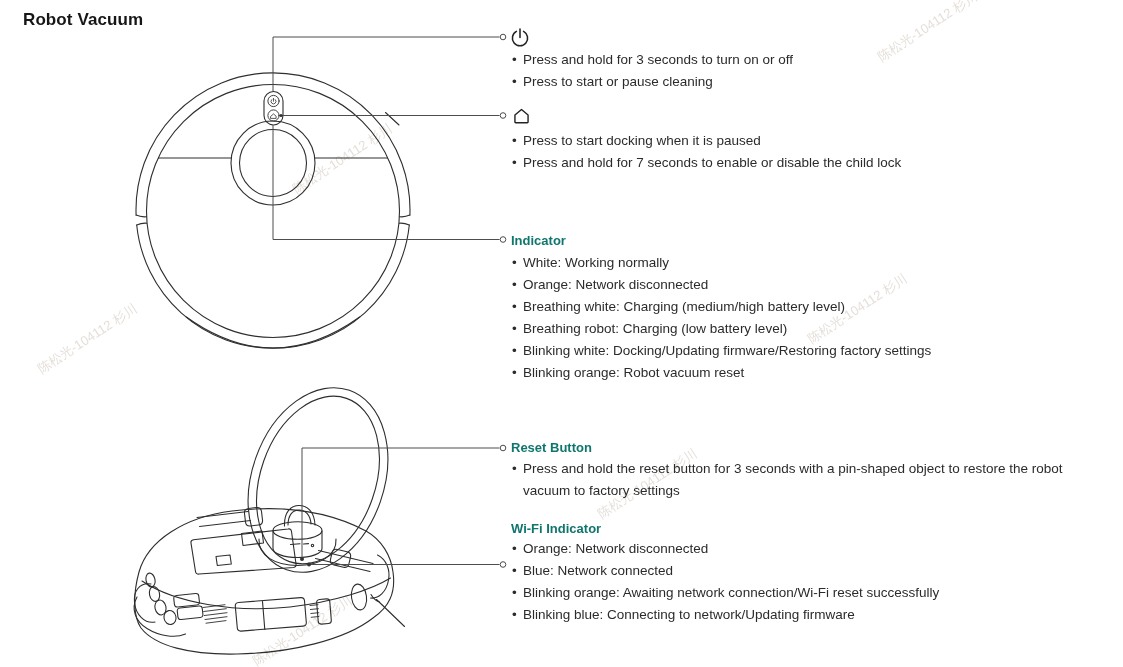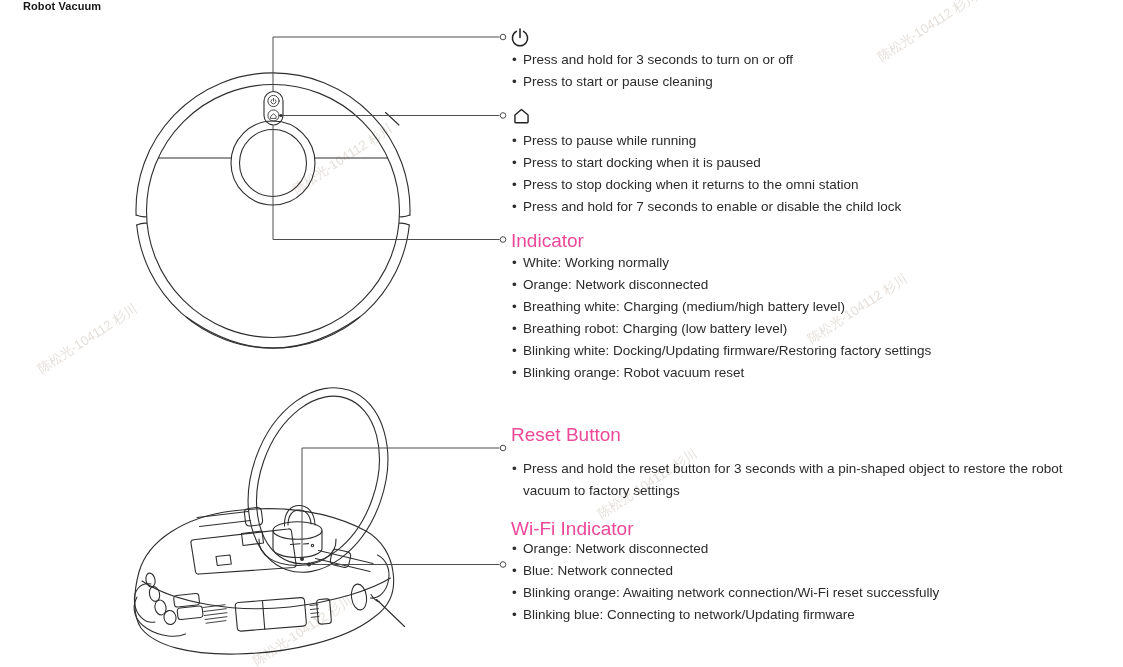--- a/index.html
+++ b/index.html
@@ -5,37 +5,37 @@
   html,body{margin:0;padding:0;background:#ffffff;}
   .page{
     position:relative;
     width:1123px;height:667px;
     background:#ffffff;
     font-family:"Liberation Sans","DejaVu Sans",sans-serif;
     color:#2b2b2b;
     overflow:hidden;
   }
   .page-title{
-    position:absolute;left:23px;top:0;
-    font-size:11px;font-weight:600;color:#161616;
+    position:absolute;left:23px;top:10px;
+    font-size:17px;font-weight:600;color:#161616;
     letter-spacing:.1px;
   }
   svg.diagram{position:absolute;left:0;top:0;}
   .wm{
     position:absolute;
     font-size:13px;color:#cbbfb4;opacity:.5;
     white-space:nowrap;
     transform:rotate(-33deg);
     pointer-events:none;
   }
   .sec{position:absolute;}
   .sec-icon{position:absolute;}
   .sec-head{
     position:absolute;
-    font-size:19px;font-weight:400;color:#ec4899;
+    font-size:13px;font-weight:700;color:#0f766e;
     line-height:19px;white-space:nowrap;
   }
   ul.bullets{
     position:absolute;
     margin:0;padding:0;list-style:none;
   }
   ul.bullets li{
     position:relative;
     padding-left:11px;
     font-size:13.5px;line-height:22px;color:#2b2b2b;
@@ -176,41 +176,39 @@
       <li>Press and hold for 3 seconds to turn on or off</li>
       <li>Press to start or pause cleaning</li>
     </ul>
   </div>
 
   <div class="sec">
     <svg class="sec-icon" style="left:511px;top:106px" width="21" height="21" viewBox="0 0 24 24" fill="none" stroke="#222" stroke-width="1.6" stroke-linejoin="round" stroke-linecap="round">
       <path d="M4.5 10.2 L12 4 L19.5 10.2 V18.4 q0 0.8 -0.8 0.8 H5.3 q-0.8 0 -0.8 -0.8 Z"></path>
     </svg>
     <ul class="bullets nowrap" style="left:512px;top:130px">
-      <li>Press to pause while running</li>
       <li>Press to start docking when it is paused</li>
-      <li>Press to stop docking when it returns to the omni station</li>
       <li>Press and hold for 7 seconds to enable or disable the child lock</li>
     </ul>
   </div>
 
   <div class="sec">
     <div class="sec-head" style="left:511px;top:231px">Indicator</div>
     <ul class="bullets nowrap" style="left:512px;top:252px">
       <li>White: Working normally</li>
       <li>Orange: Network disconnected</li>
       <li>Breathing white: Charging (medium/high battery level)</li>
       <li>Breathing robot: Charging (low battery level)</li>
       <li>Blinking white: Docking/Updating firmware/Restoring factory settings</li>
       <li>Blinking orange: Robot vacuum reset</li>
     </ul>
   </div>
 
   <div class="sec">
-    <div class="sec-head" style="left:511px;top:425px">Reset Button</div>
+    <div class="sec-head" style="left:511px;top:438px">Reset Button</div>
     <ul class="bullets w562" style="left:512px;top:458px">
       <li>Press and hold the reset button for 3 seconds with a pin-shaped object to restore the robot vacuum to factory settings</li>
     </ul>
   </div>
 
   <div class="sec">
     <div class="sec-head" style="left:511px;top:519px">Wi-Fi Indicator</div>
     <ul class="bullets nowrap" style="left:512px;top:538px">
       <li>Orange: Network disconnected</li>
       <li>Blue: Network connected</li>

